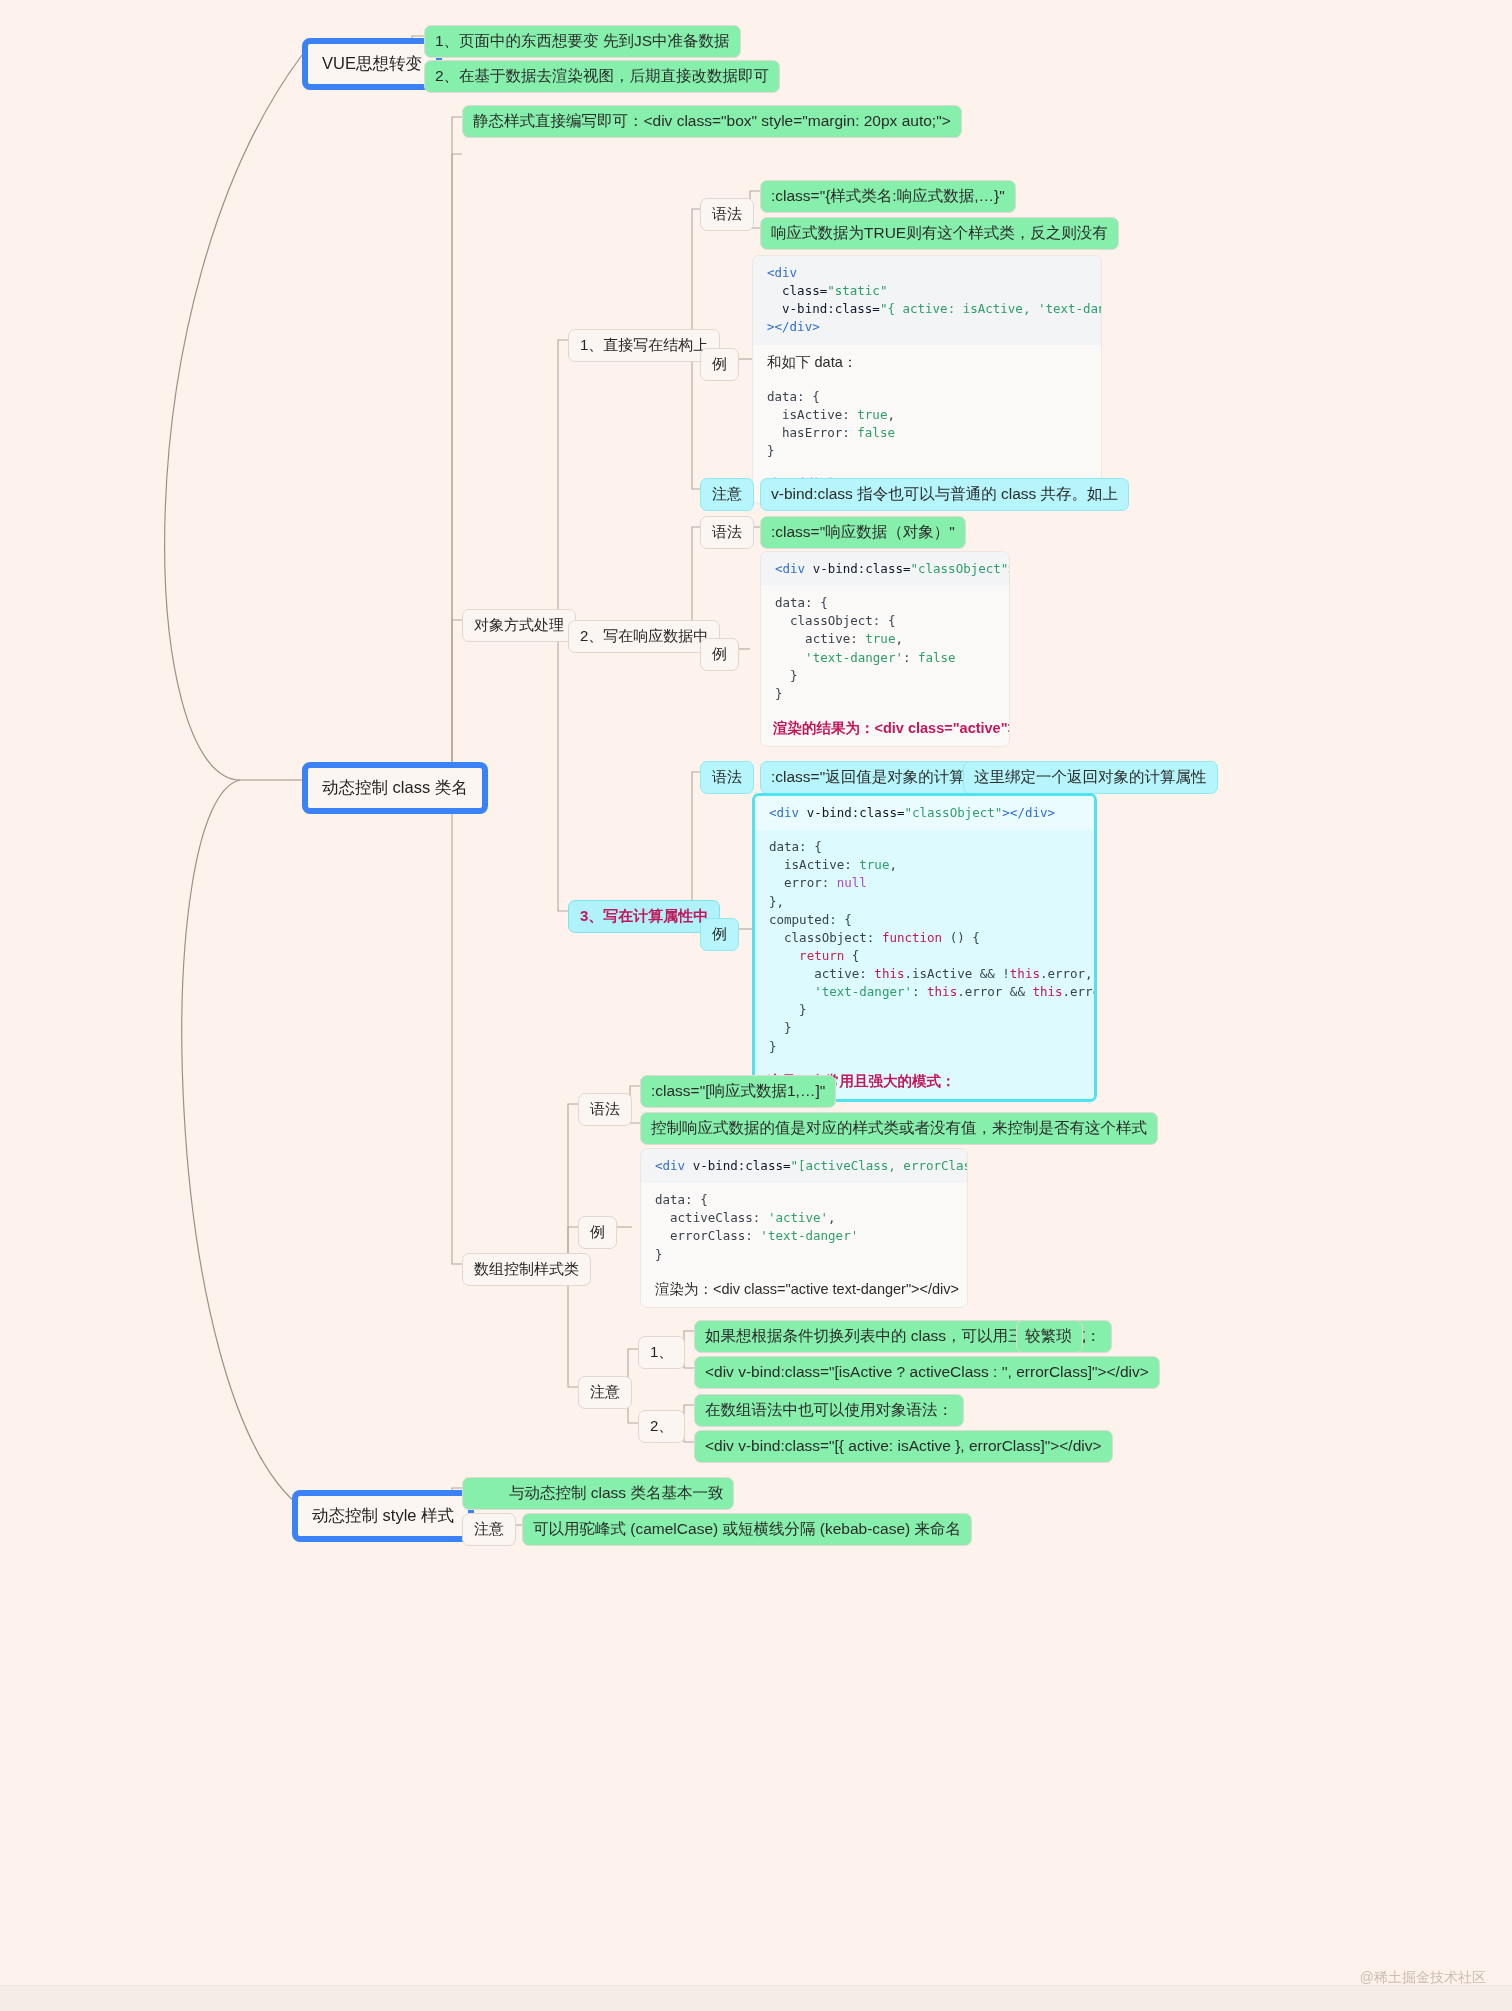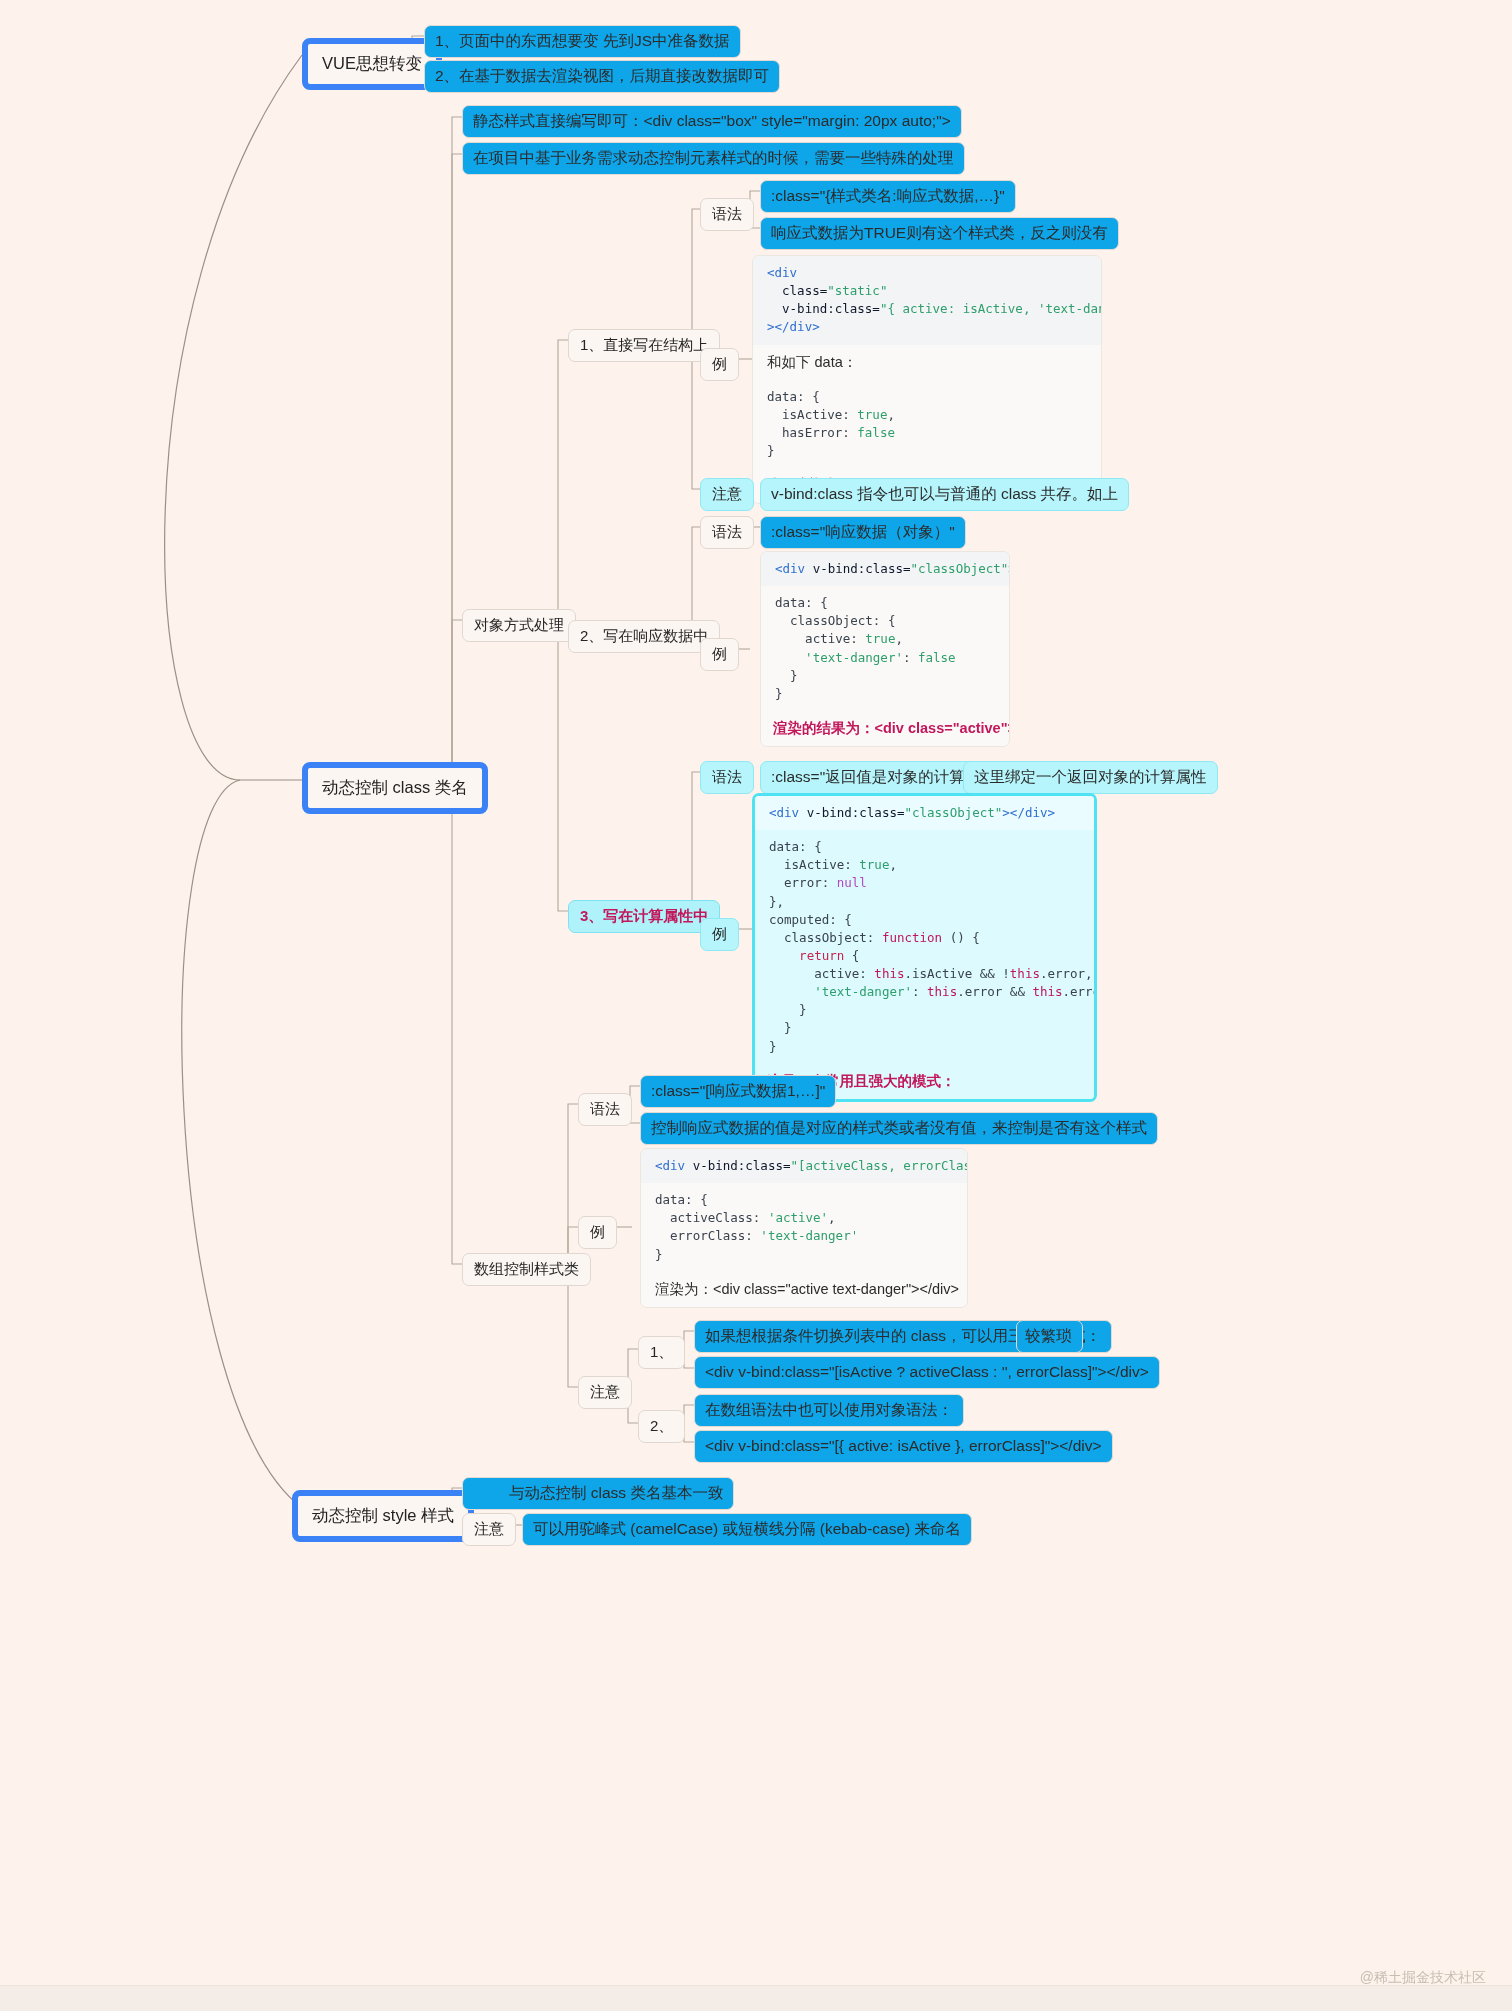--- a/index.html
+++ b/index.html
@@ -9,21 +9,21 @@
     background:#fdf3ec;
     font-family:"Liberation Sans","DejaVu Sans",sans-serif;
     position:relative;
     overflow:hidden;
   }
   #canvas { position:absolute; inset:0; }
   svg.links { position:absolute; left:0; top:0; width:1512px; height:2011px; pointer-events:none; }
 
   .node {
     position:absolute;
-    background:#0ea5e9;
+    background:#86efac;
     border:1px solid #e2d9d2;
     border-radius:7px;
     padding:5px 10px;
     font-size:15.5px;
     line-height:1.35;
     color:#2b2b2b;
     white-space:nowrap;
   }
 
   .root {
@@ -201,21 +201,20 @@
   </svg>
 
 
   <div class="branch" style="left:302px; top:38px;">VUE思想转变</div>
   <div class="node" style="left:424px; top:25px;">1、页面中的东西想要变 先到JS中准备数据</div>
   <div class="node" style="left:424px; top:60px;">2、在基于数据去渲染视图，后期直接改数据即可</div>
 
   <div class="branch" style="left:302px; top:762px;">动态控制 class 类名</div>
 
   <div class="node" style="left:462px; top:105px;">静态样式直接编写即可：&lt;div class="box" style="margin: 20px auto;"&gt;</div>
-  <div class="node" style="left:462px; top:142px;">在项目中基于业务需求动态控制元素样式的时候，需要一些特殊的处理</div>
 
   <div class="small" style="left:462px; top:609px;">对象方式处理</div>
 
   <div class="small" style="left:568px; top:329px;">1、直接写在结构上</div>
   <div class="small" style="left:700px; top:198px;">语法</div>
   <div class="node" style="left:760px; top:180px;">:class="{样式类名:响应式数据,…}"</div>
   <div class="node" style="left:760px; top:217px;">响应式数据为TRUE则有这个样式类，反之则没有</div>
   <div class="small" style="left:700px; top:348px;">例</div>
 
   <div class="code" style="left:752px; top:255px; width:350px;">

